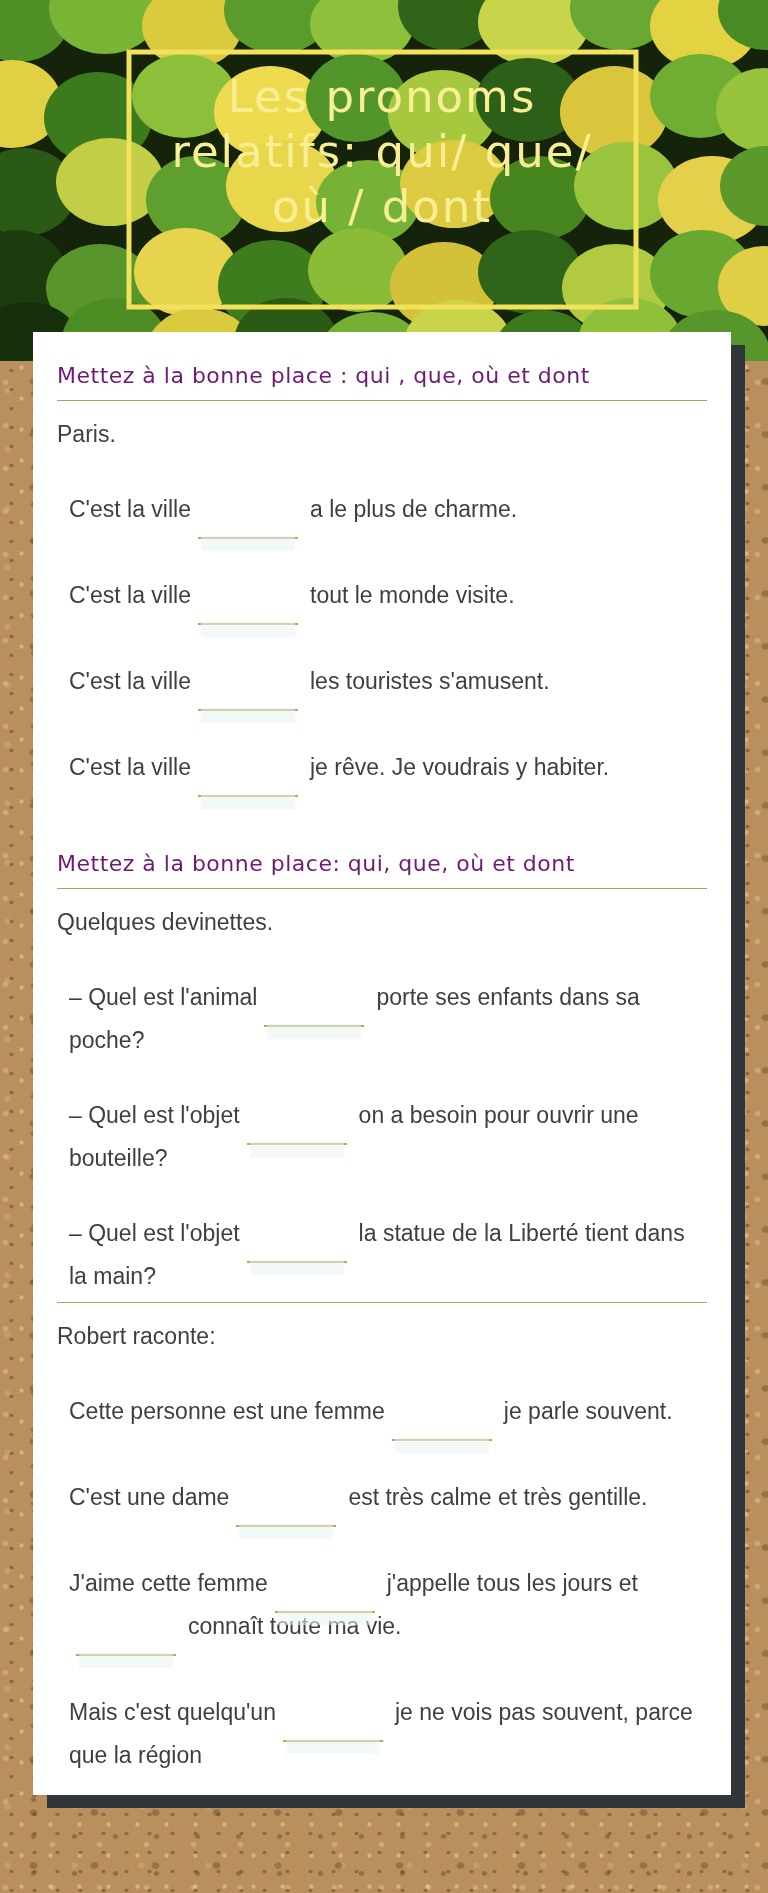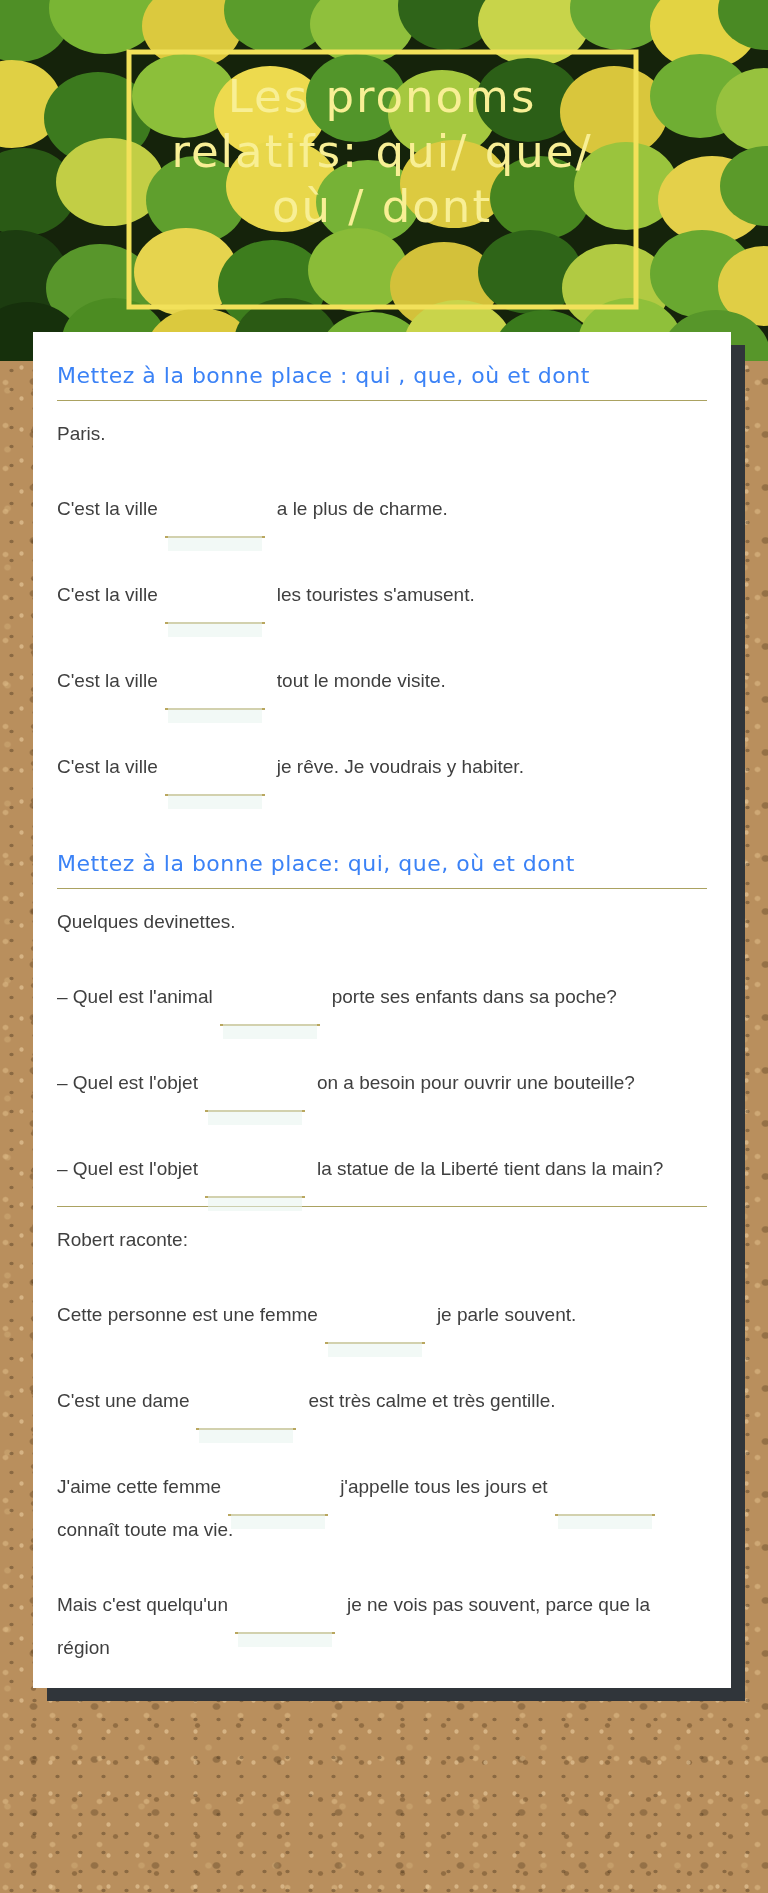--- a/index.html
+++ b/index.html
@@ -34,31 +34,31 @@
     width: 698px;
     background: #ffffff;
     padding: 30px 24px 24px;
     box-shadow: 14px 13px 0 0 #30353a;
   }
   .sec-title {
     font-family: "DejaVu Sans", sans-serif;
     font-weight: 400;
     font-size: 22px; line-height: 28px;
     letter-spacing: 0.5px;
-    color: #3b82f6;
+    color: #701a75;
     margin: 56px 0 0;
   }
   .sec:first-child .sec-title { margin-top: 0; }
   .divider {
     border: 0; border-top: 1px solid #aba261;
     margin: 10px 0 0; height: 0;
   }
-  p { font-size: 19px; line-height: 32px; color: #3f3f3f; }
+  p { font-size: 23px; line-height: 32px; color: #3f3f3f; }
   .intro { margin: 17px 0 0; }
-  .item  { margin: 43px 0 0; }
+  .item  { margin: 43px 12px 0; }
   .blank {
     display: inline-block; position: relative;
     width: 100px; height: 30px;
     margin: 0 12px 0 7px;
     vertical-align: -13px;
   }
   .blank input {
     width: 100%; height: 100%;
     border: 0; border-bottom: 2px solid #b9a75f;
     background: transparent; outline: none;
@@ -144,24 +144,24 @@
 
     <div class="sec">
       <h2 class="sec-title">Mettez à la bonne place : qui , que, où et dont</h2>
       <hr class="divider">
       <p class="intro">Paris.</p>
 
       <p class="item">
         <span>C'est la ville</span><span class="blank"><input type="text" style=""></span><span>a le plus de charme.</span>
       </p>
       <p class="item">
+        <span>C'est la ville</span><span class="blank"><input type="text" style=""></span><span>tout le monde visite.</span>
+      </p>
+      <p class="item">
         <span>C'est la ville</span><span class="blank"><input type="text" style=""></span><span>les touristes s'amusent.</span>
-      </p>
-      <p class="item">
-        <span>C'est la ville</span><span class="blank"><input type="text" style=""></span><span>tout le monde visite.</span>
       </p>
       <p class="item">
         <span>C'est la ville</span><span class="blank"><input type="text" style=""></span><span>je rêve. Je voudrais y habiter.</span>
       </p>
     </div>
 
     <div class="sec">
       <h2 class="sec-title">Mettez à la bonne place: qui, que, où et dont</h2>
       <hr class="divider">
       <p class="intro">Quelques devinettes.</p>

